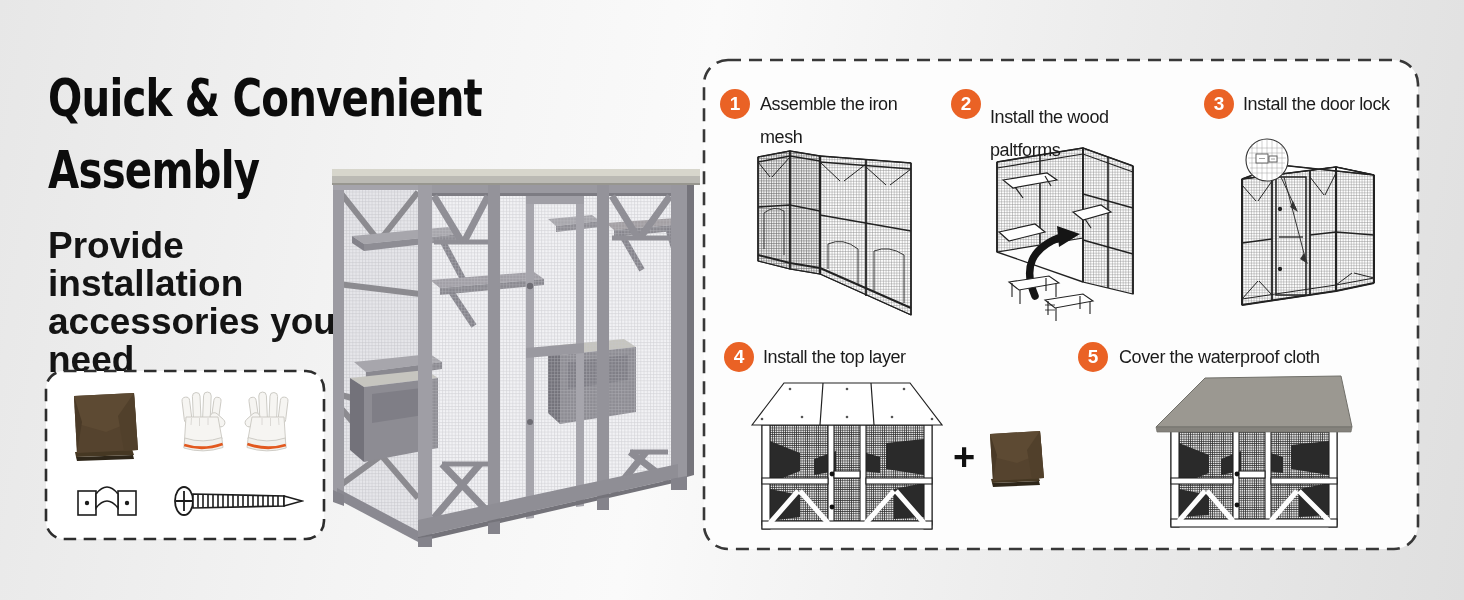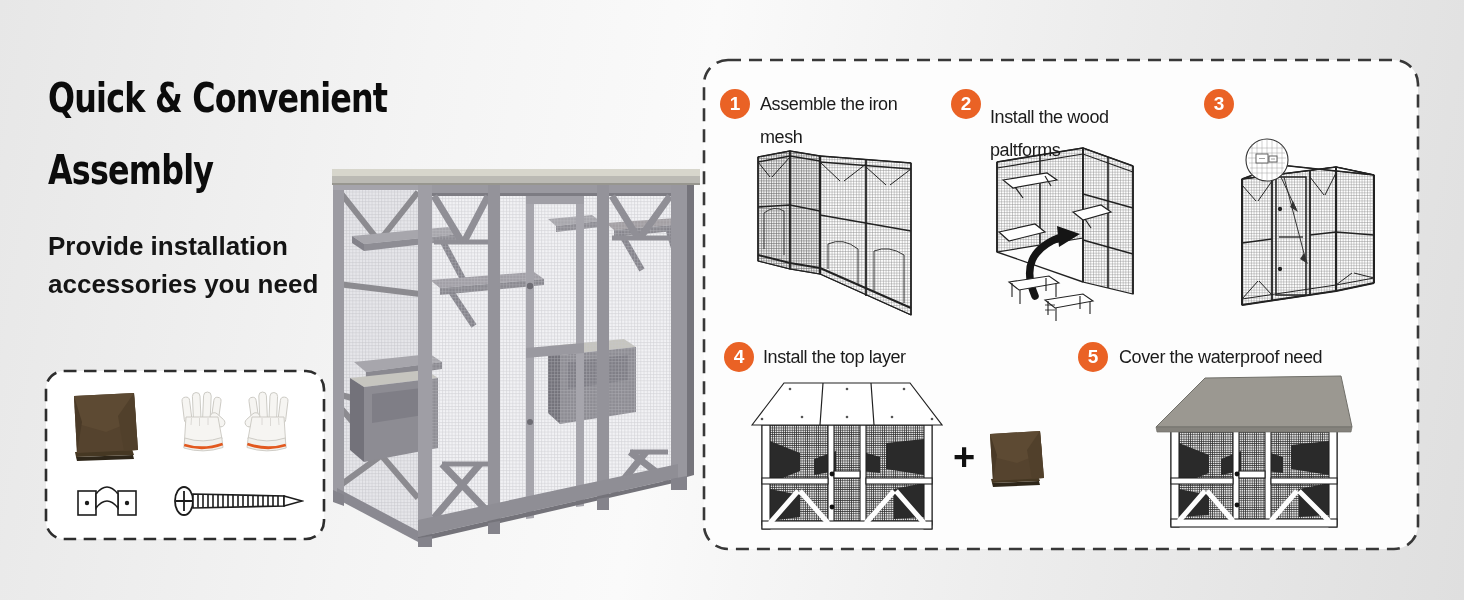--- a/index.html
+++ b/index.html
@@ -8,29 +8,29 @@
     width:1464px;height:600px;
     overflow:hidden;
     background:linear-gradient(100deg,#e7e7e7 0%,#f4f4f4 28%,#fafafa 46%,#ececec 72%,#dfdfdf 100%);
     font-family:"Liberation Sans", sans-serif;
   }
   .headline{
     position:absolute;left:48px;top:62px;
     color:#0c0c0c;
     font-family:"DejaVu Sans", sans-serif;
     font-weight:bold;
-    font-size:41px;
+    font-size:52px;
     line-height:72px;
     letter-spacing:-1px;
     margin:0;
   }
   .headline .hl-line{display:inline-block;transform:scaleX(0.775);transform-origin:0 50%;white-space:nowrap;}
   .subtitle{
     position:absolute;left:48px;top:227px;width:295px;
-    color:#141414;font-weight:bold;font-size:26px;line-height:38px;margin:0;
+    color:#141414;font-weight:bold;font-size:37px;line-height:38px;margin:0;
   }
   .step-num{z-index:6;
     position:absolute;width:30px;height:30px;border-radius:50%;
     background:#ea6225;color:#ffffff;
     font-size:19px;font-weight:bold;text-align:center;line-height:30px;
   }
   .step-label{z-index:6;
     position:absolute;
     color:#1b1b1b;font-size:18px;line-height:33px;letter-spacing:-0.4px;
   }
@@ -298,20 +298,21 @@
     <g stroke="#222" stroke-width="1.1" fill="#fff">
       <polygon points="24,140 64,134 74,141 34,148"></polygon>
       <path d="M27,141 L27,155 M61,136 L61,149 M35,148 L35,162 M71,142 L71,155" fill="none"></path>
       <polygon points="60,158 98,152 108,159 70,166"></polygon>
       <path d="M63,159 L63,173 M95,154 L95,167 M71,166 L71,179 M105,160 L105,172" fill="none"></path>
       <path d="M60,163 H70 M60,168 H70" fill="none" stroke-width="0.8"></path>
     </g>
   </svg>
 
   <div class="step-num" style="left:1204px;top:89px"><span>3</span></div>
+  <div class="step-label" style="left:1243px;top:88px;width:175px">Install the door lock</div>
   <svg class="abs" style="left:1232px;top:133px" width="156" height="192" viewBox="0 0 156 192">
 
     <g stroke="#222" stroke-width="1.1" fill="none">
       <polygon points="10,46 104,34 104,158 10,172" fill="url(#meshInk)"></polygon>
       <polygon points="104,34 142,42 142,150 104,158" fill="url(#meshInk)"></polygon>
       <polygon points="10,46 48,32 142,42 104,34" fill="#fff"></polygon>
       <path d="M10,46 L104,34 L142,42 M10,46 L48,32 L142,42" stroke-width="1.4"></path>
       <path d="M10,46 V172 M104,34 V158 M142,42 V150" stroke-width="2"></path>
       <path d="M10,172 L104,158 L142,150" stroke-width="2"></path>
       <path d="M10,166 L104,152 M104,152 L142,145" stroke-width="1"></path>
@@ -389,21 +390,21 @@
   <svg class="abs" style="left:984px;top:426px" width="64" height="66" viewBox="0 0 64 66">
     <polygon points="8,57 9,61 56,59 55,55" fill="#2e2619"></polygon>
     <polygon points="7,53 8,57 56,55 54,50" fill="#463823"></polygon>
     <polygon points="6,8 56,5 60,52 9,55" fill="#55432e"></polygon>
     <polygon points="6,8 56,5 58,27 33,37 9,31" fill="#5d4a33"></polygon>
     <polygon points="56,5 60,52 48,53 43,24" fill="#51402b"></polygon>
     <polygon points="6,8 13,29 9,55" fill="#4a3a27"></polygon>
   </svg>
 
   <div class="step-num" style="left:1078px;top:342px"><span>5</span></div>
-  <div class="step-label" style="left:1119px;top:341px;width:310px">Cover the waterproof need</div>
+  <div class="step-label" style="left:1119px;top:341px;width:310px">Cover the waterproof cloth</div>
   <svg class="abs" style="left:1155px;top:375px" width="198" height="160" viewBox="0 0 198 160">
 
     <g stroke="#222" stroke-width="1.1">
       <rect x="16" y="52" width="166" height="98" fill="url(#meshDark)"></rect>
       <g fill="#2a2a2a" stroke="none">
         <polygon points="24,68 54,80 54,98 24,110"></polygon>
         <polygon points="136,70 174,66 174,100 136,94"></polygon>
         <polygon points="66,84 86,76 86,96 66,100"></polygon>
         <polygon points="110,76 128,82 128,98 110,96"></polygon>
         <polygon points="24,114 54,120 54,140 24,142"></polygon>

